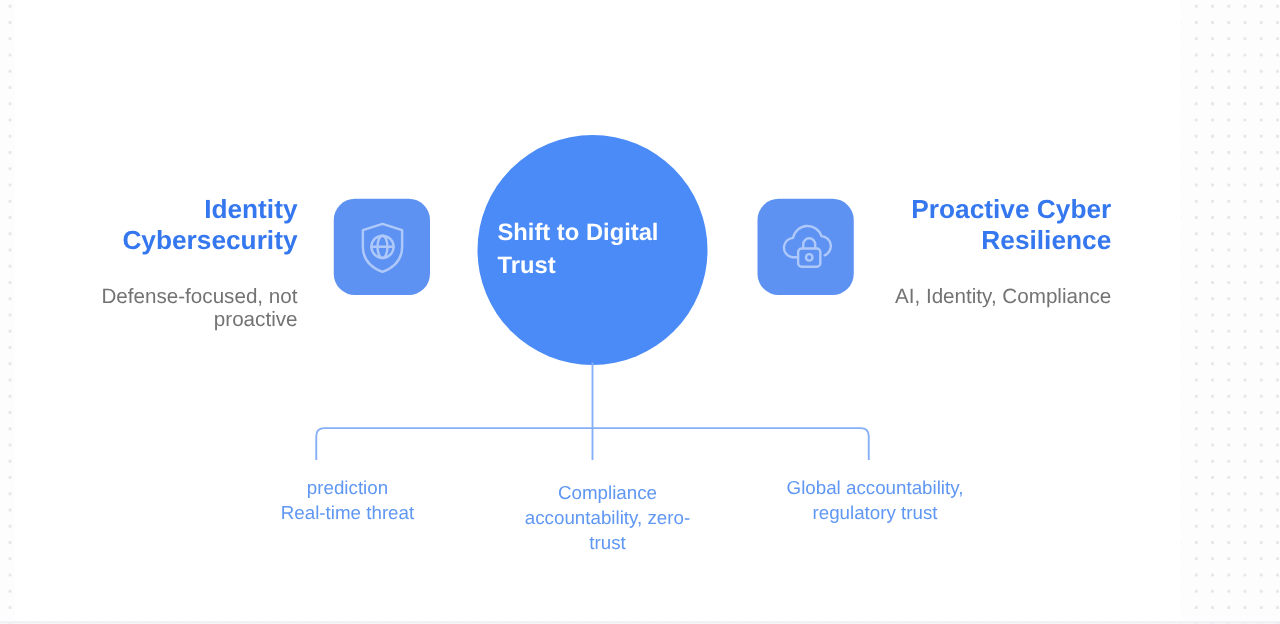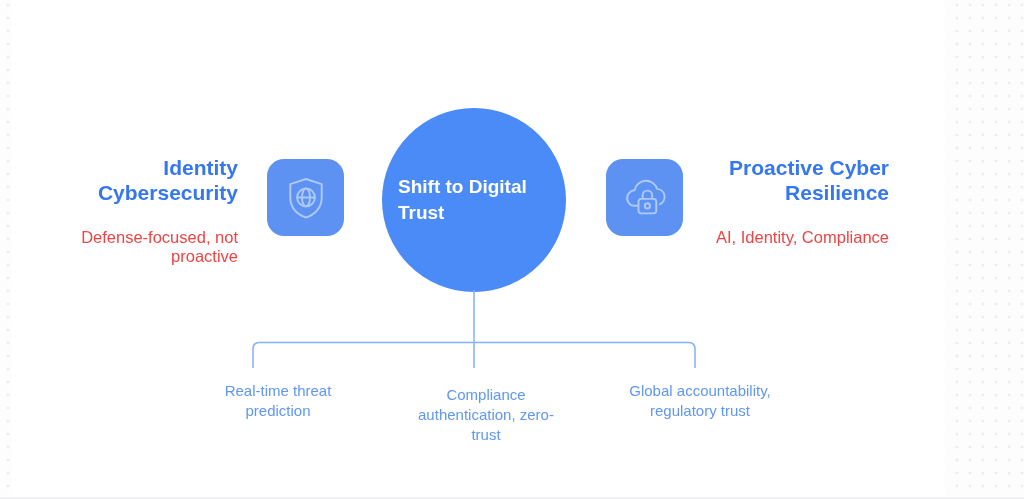--- a/index.html
+++ b/index.html
@@ -48,21 +48,21 @@
   .side-heading {
     font-size: 21px;
     font-weight: bold;
     line-height: 1.19;
     color: #3577ee;
   }
   .side-subtitle {
     margin-top: 22px;
     font-size: 16.5px;
     line-height: 1.17;
-    color: #ef4444;
+    color: #737373;
   }
   .icon-tile {
     position: absolute;
     width: 77px; height: 77px;
     border-radius: 17px;
     background: #5d92f3;
     display: flex;
     align-items: center;
     justify-content: center;
     color: #aec9f9; 
@@ -143,26 +143,26 @@
     <div class="side-heading">Proactive Cyber Resilience</div>
     <div class="side-subtitle">AI, Identity, Compliance</div>
   </div>
 
   <svg class="connectors" viewBox="0 0 933 499">
     <path d="M462 290 V368" stroke="#85b0f7" stroke-width="1.5" fill="none"></path>
     <path d="M241 368 V349 Q241 342.5 247.5 342.5 H676.5 Q683 342.5 683 349 V368" stroke="#85b0f7" stroke-width="1.5" fill="none"></path>
   </svg>
 
   <div class="branch branch-1">
+    <div>prediction</div>
     <div>Real-time threat</div>
-    <div>prediction</div>
   </div>
   <div class="branch branch-2">
     <div>Compliance</div>
-    <div>authentication, zero-</div>
+    <div>accountability, zero-</div>
     <div>trust</div>
   </div>
   <div class="branch branch-3">
     <div>Global accountability,</div>
     <div>regulatory trust</div>
   </div>
 
 </div>
 
 <div class="bottom-edge"></div>

